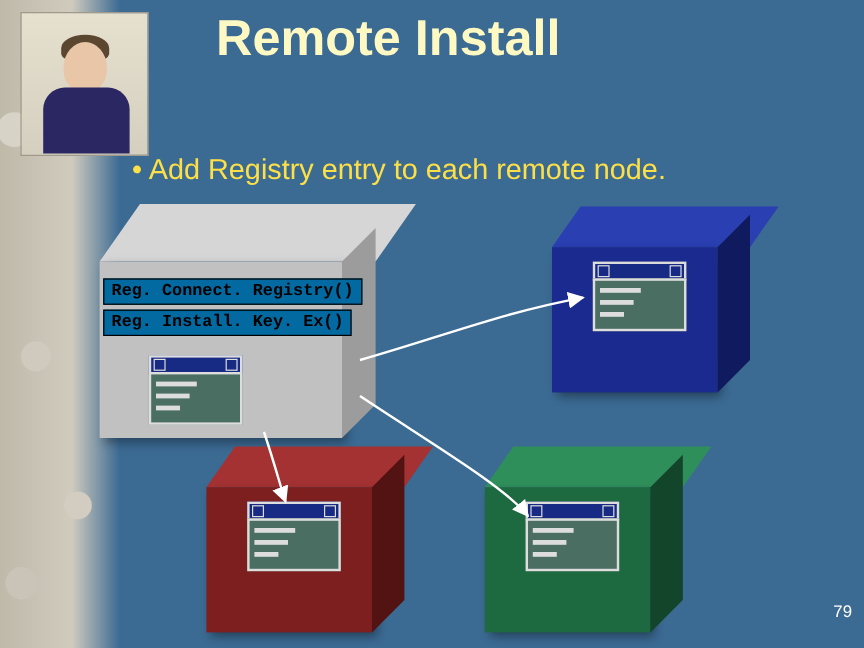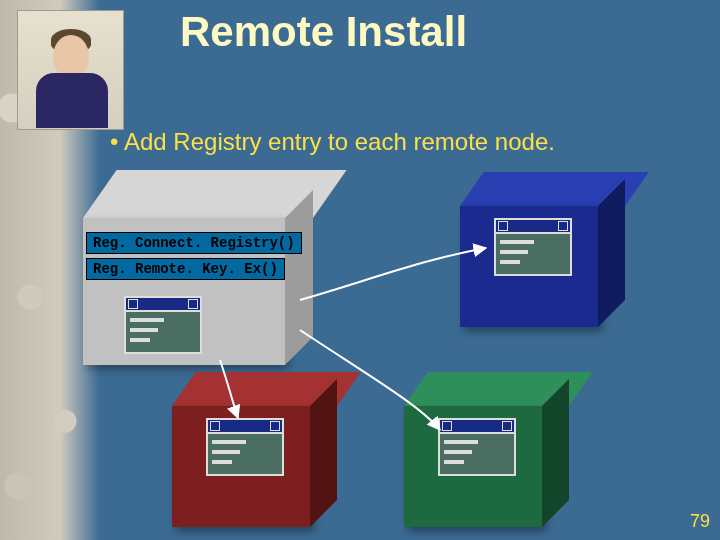--- a/index.html
+++ b/index.html
@@ -85,21 +85,21 @@
   .win .bar::before,.win .bar::after{content:"";position:absolute;top:1px;width:8px;height:8px;border:1px solid #ddd}
   .win .bar::before{left:2px}.win .bar::after{right:2px}
   .win .body{position:absolute;left:0;top:14px;width:74px;height:40px;background:#4b6e63;border:2px solid #ddd}
   .win .line{position:absolute;left:6px;height:4px;background:#ddd}
   .win .l1{top:22px;width:34px}.win .l2{top:32px;width:28px}.win .l3{top:42px;width:20px}
   .w-grey {left:124px;top:296px}
   .w-blue {left:494px;top:218px}
   .w-red  {left:206px;top:418px}
   .w-green{left:438px;top:418px}
   .pagenum{
-    position:absolute;right:10px;bottom:8px;color:#fde047;font-size:18px;
+    position:absolute;right:10px;bottom:23px;color:#ffffff;font-size:14px;
   }
   
   svg.arrows{position:absolute;left:0;top:0;width:720px;height:540px;pointer-events:none}
 </style>
 </head>
 <body>
 
 <div class="edge"></div>
 
 <div class="photo">
@@ -113,21 +113,21 @@
 <div class="bullet">
   <span class="dot">•</span><span>Add Registry entry to each remote node.</span>
 </div>
 
 <div class="cube1">
   <div class="top"></div>
     <div class="front"></div>
     <div class="side"></div>
 </div>
 <div class="codebox cb1">Reg. Connect. Registry()</div>
-<div class="codebox cb2">Reg. Remote. Key. Ex()</div>
+<div class="codebox cb2">Reg. Install. Key. Ex()</div>
 
 <div class="scube blue  c-blue">
     <div class="top"></div>
     <div class="front"></div>
     <div class="side"></div>
   </div>
 <div class="scube red   c-red">
     <div class="top"></div>
     <div class="front"></div>
     <div class="side"></div>

